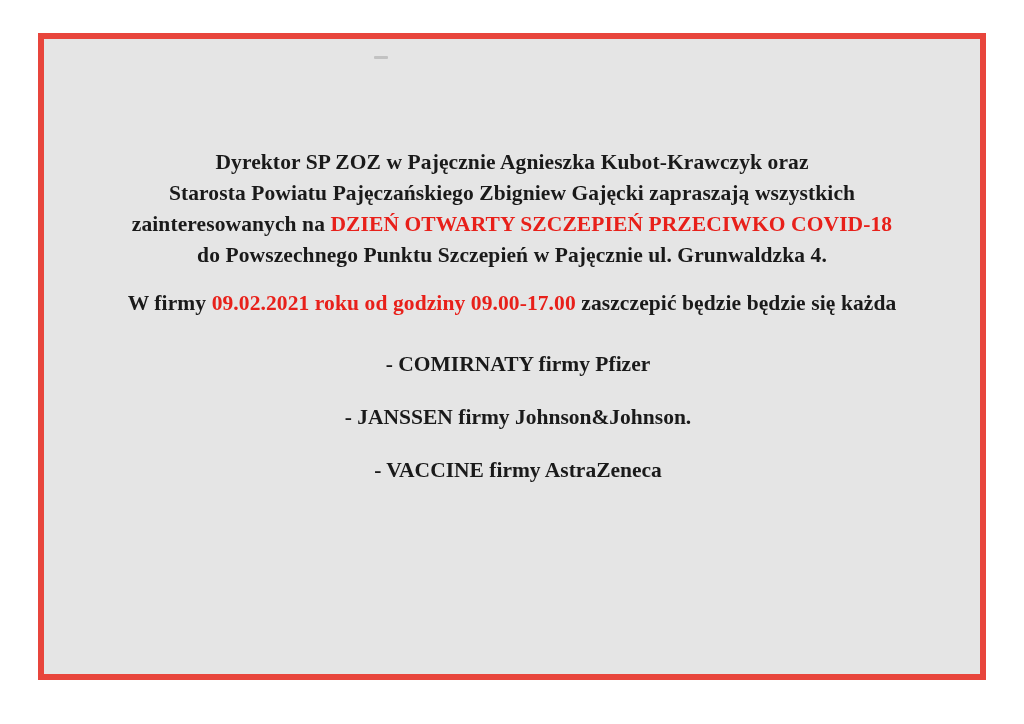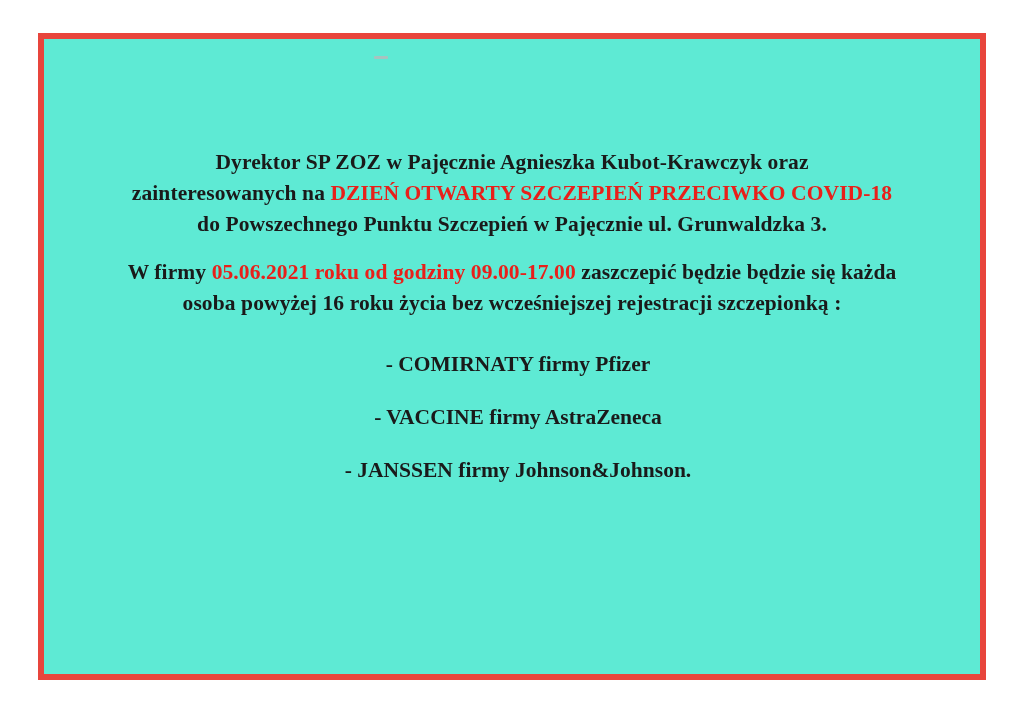--- a/index.html
+++ b/index.html
@@ -14,21 +14,21 @@
     overflow: hidden;
   }
   .poster {
     position: absolute;
     left: 38px;
     top: 33px;
     width: 948px;
     height: 647px;
     border: 6px solid #e8453c;
     box-sizing: border-box;
-    background: #5eead4;
+    background: #e5e5e5;
   }
   .content {
     position: absolute;
     left: 0;
     top: 0;
     width: 100%;
     padding-top: 108px;
     box-sizing: border-box;
   }
   .para {
@@ -72,31 +72,31 @@
 </head>
 <body>
 
 <div class="poster">
   <div class="speck"></div>
 
   <div class="content">
 
     <div class="para">
       <div>Dyrektor SP ZOZ w Pajęcznie Agnieszka Kubot-Krawczyk oraz</div>
+      <div>Starosta Powiatu Pajęczańskiego Zbigniew Gajęcki zapraszają wszystkich</div>
       <div><span>zainteresowanych na </span><span class="red">DZIEŃ OTWARTY SZCZEPIEŃ PRZECIWKO COVID-18</span></div>
-      <div>do Powszechnego Punktu Szczepień w Pajęcznie ul. Grunwaldzka 3.</div>
+      <div>do Powszechnego Punktu Szczepień w Pajęcznie ul. Grunwaldzka 4.</div>
     </div>
 
     <div class="block-gap"></div>
 
     <div class="para">
-      <div><span>W firmy </span><span class="red">05.06.2021 roku od godziny 09.00-17.00</span><span> zaszczepić będzie będzie się każda</span></div>
-      <div>osoba powyżej 16 roku życia bez wcześniejszej rejestracji szczepionką :</div>
+      <div><span>W firmy </span><span class="red">09.02.2021 roku od godziny 09.00-17.00</span><span> zaszczepić będzie będzie się każda</span></div>
     </div>
 
     <div class="vaccine-list">
       <div class="vaccine-item">- COMIRNATY firmy Pfizer</div>
+      <div class="vaccine-item">- JANSSEN firmy Johnson&amp;Johnson.</div>
       <div class="vaccine-item">- VACCINE firmy AstraZeneca</div>
-      <div class="vaccine-item">- JANSSEN firmy Johnson&amp;Johnson.</div>
     </div>
 
   </div>
 </div>
 
 </body></html>

